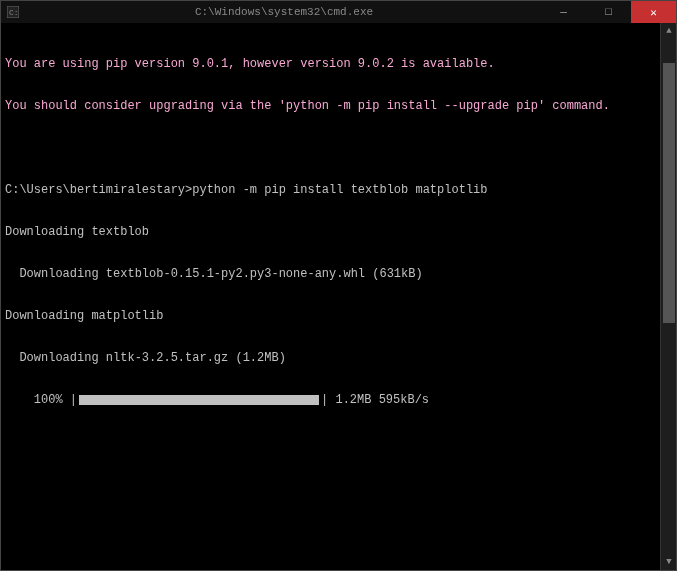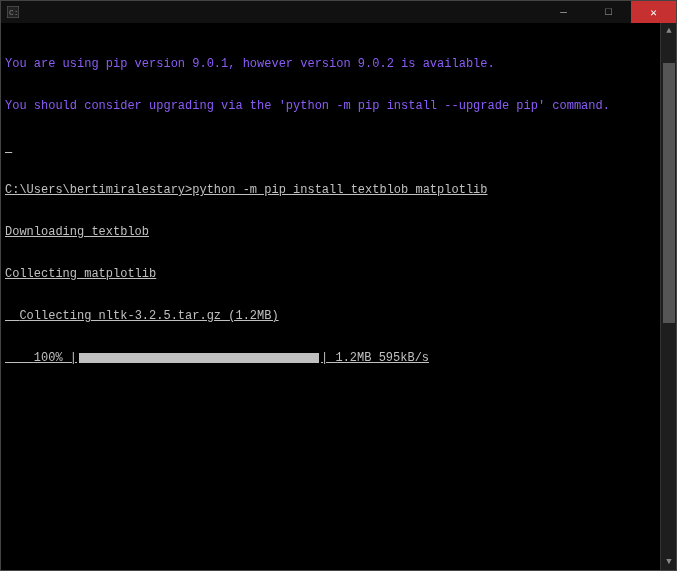--- a/index.html
+++ b/index.html
@@ -73,22 +73,22 @@
     background: #555;
   }
   .scroll-arrow {
     position: absolute;
     left: 0; width: 16px; height: 16px;
     display: flex; align-items: center; justify-content: center;
     color: #888; font-size: 9px;
   }
   .scroll-arrow.up { top: 0; }
   .scroll-arrow.down { bottom: 0; }
-  .line { color: #c0c0c0; text-decoration: underline; }
-  .yellow { color: #8b5cf6; }
+  .line { color: #c0c0c0; }
+  .yellow { color: #f9a8d4; }
   .bar {
     display: inline-block;
     height: 10px;
     background: #c0c0c0;
     vertical-align: middle;
     margin: 0 2px;
   }
   .content-area {
     position: absolute;
     top: 0; left: 0; right: 16px;
@@ -99,36 +99,38 @@
 <body>
 
 <div class="window">
   <div class="titlebar">
     <span class="titlebar-icon">
       <svg width="12" height="12" viewBox="0 0 12 12">
           <rect x="0" y="0" width="12" height="12" fill="#222" stroke="#666"></rect>
           <text x="2" y="9" font-size="8" fill="#888">C:</text>
         </svg>
     </span>
+    <div class="titlebar-left">C:\Windows\system32\cmd.exe</div>
     <div class="win-buttons">
       <div class="win-btn">—</div>
       <div class="win-btn">□</div>
       <div class="win-btn close">✕</div>
     </div>
   </div>
 
   <div class="console">
     <div class="content-area">
       <div class="yellow">You are using pip version 9.0.1, however version 9.0.2 is available.</div>
       <div class="yellow">You should consider upgrading via the 'python -m pip install --upgrade pip' command.</div>
       <div class="line">&nbsp;</div>
       <div class="line">C:\Users\bertimiralestary&gt;python -m pip install textblob matplotlib</div>
       <div class="line">Downloading textblob</div>
-      <div class="line">Collecting matplotlib</div>
-      <div class="line">  Collecting nltk-3.2.5.tar.gz (1.2MB)</div>
+      <div class="line">  Downloading textblob-0.15.1-py2.py3-none-any.whl (631kB)</div>
+      <div class="line">Downloading matplotlib</div>
+      <div class="line">  Downloading nltk-3.2.5.tar.gz (1.2MB)</div>
       <div class="line"><span>    100% |</span><span class="bar" style="width:240px"></span><span>| 1.2MB 595kB/s</span></div>
       
       
       
       
       
       
       
       
       

